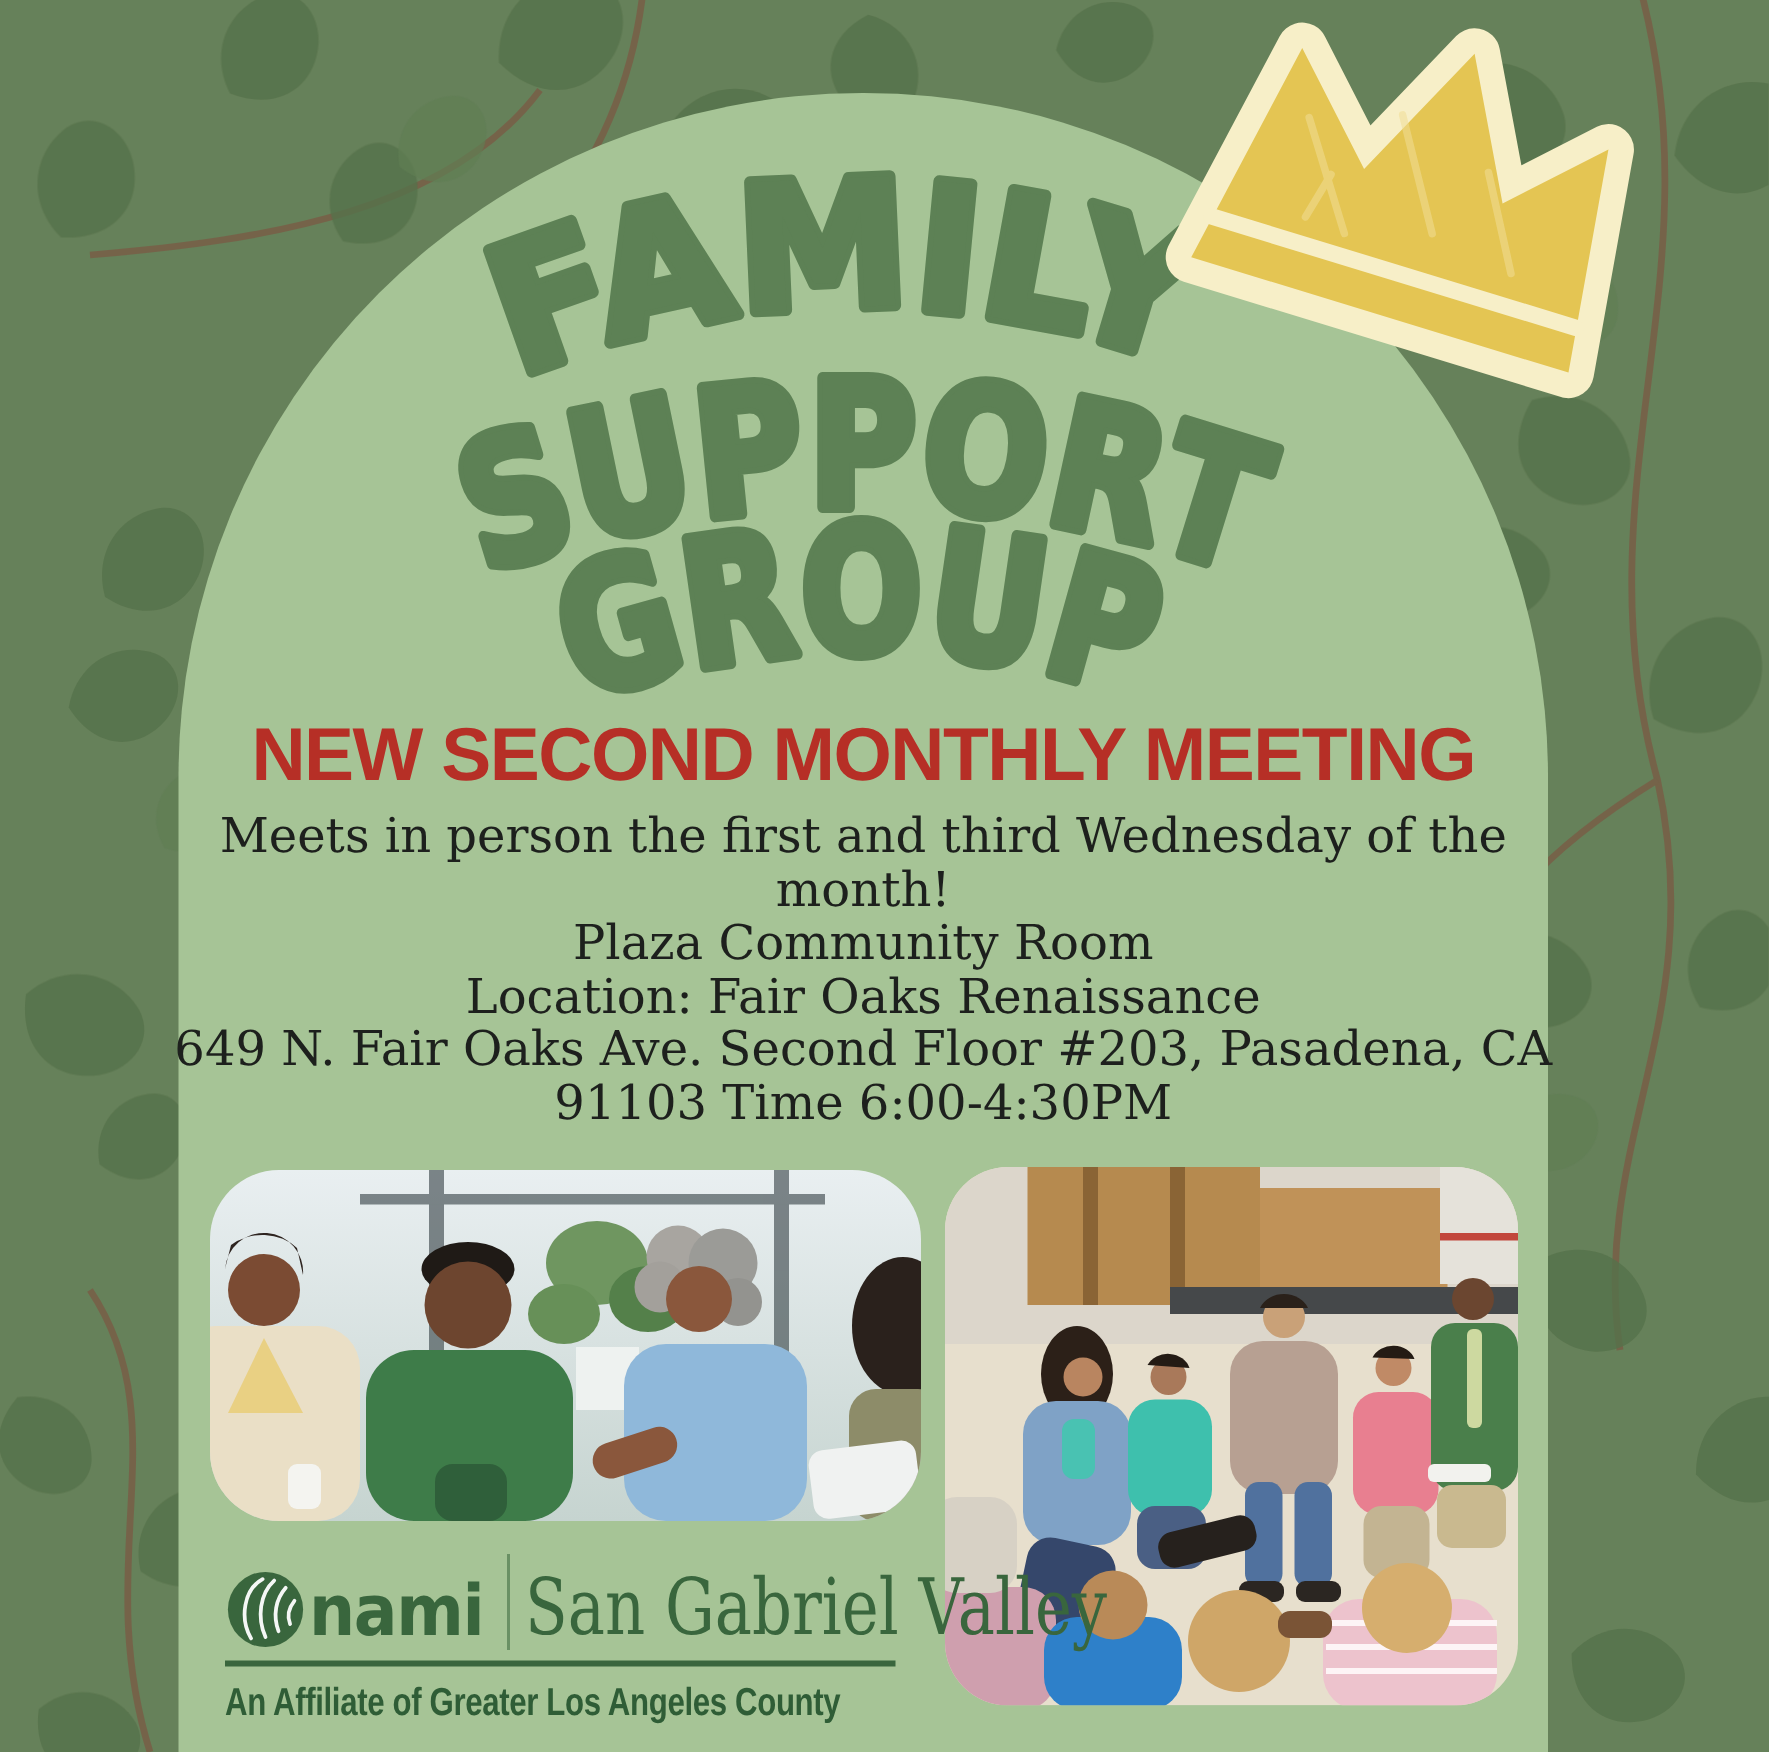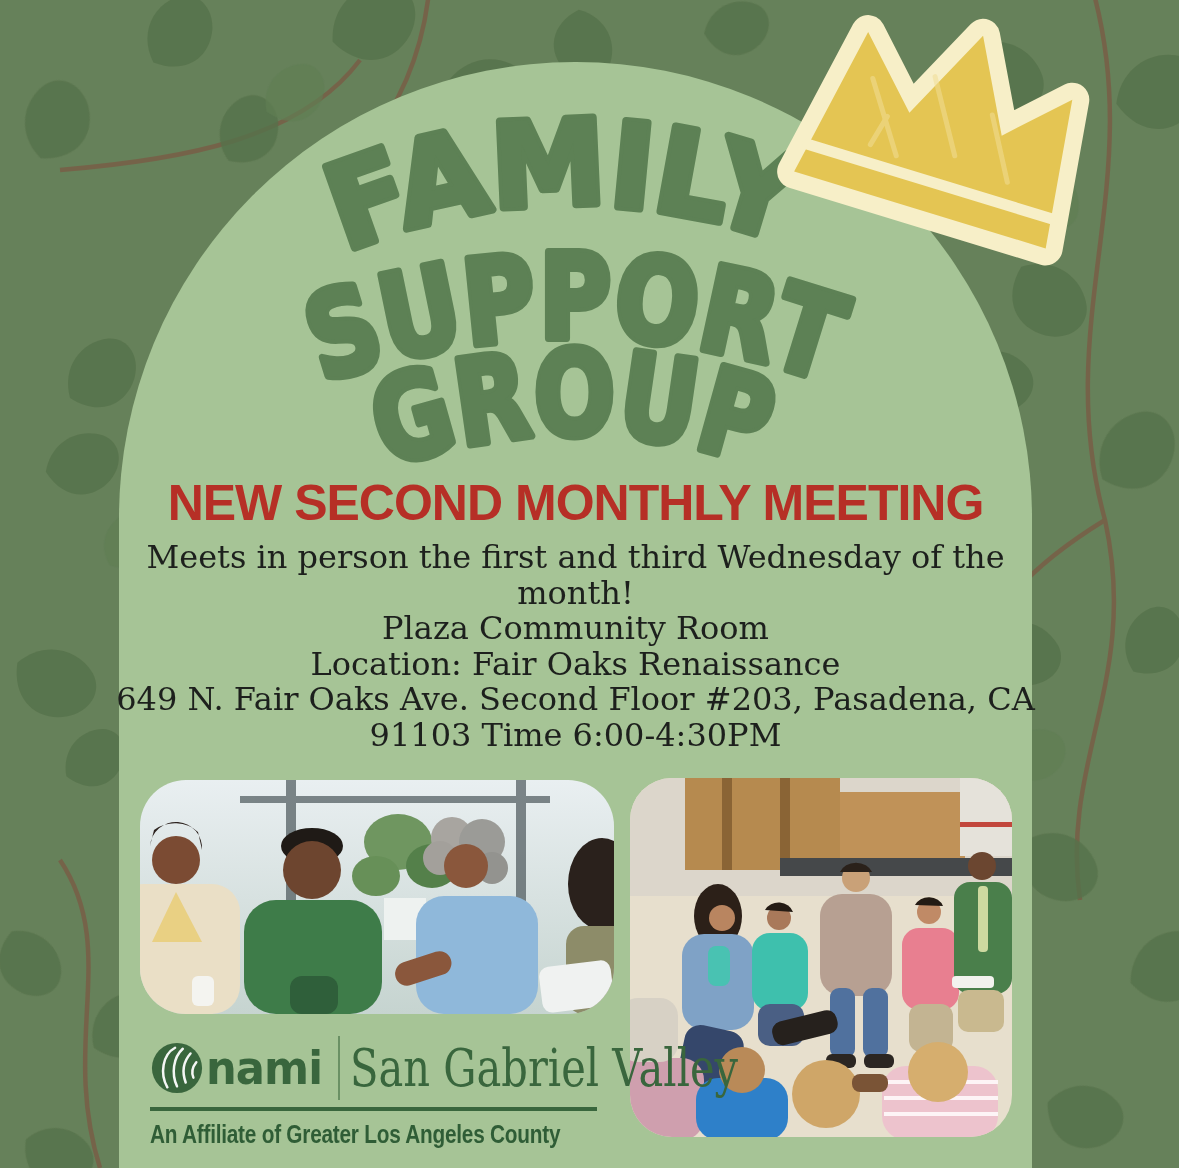--- a/index.html
+++ b/index.html
@@ -30,21 +30,21 @@
         font-family:"DejaVu Serif",serif;color:#1d201d;font-size:32px;line-height:35.5px;}
   .details .line{white-space:nowrap;}
 
   .photo{position:absolute;overflow:hidden;}
   .photo-left{left:21px;top:780px;width:474px;height:234px;border-radius:46px;}
   .photo-right{left:511px;top:778px;width:382px;height:359px;border-radius:42px;}
   .photo svg{display:block;}
 
   
   .footer{position:absolute;left:31px;top:1036px;width:470px;z-index:6;}
-  .logo-row{display:flex;align-items:center;}
+  .logo-row{display:flex;align-items:flex-end;}
   .nami-mark{width:54px;height:54px;flex:0 0 auto;}
   .nami-word{font-family:"DejaVu Sans",sans-serif;font-weight:700;color:#39663d;
         font-size:47px;line-height:50px;letter-spacing:-1px;margin-left:2px;
         transform:scaleX(.92);transform-origin:left;}
   .nami-tagline{font-size:10.5px;color:#39663d;font-weight:700;margin-top:-4px;letter-spacing:.2px;}
   .logo-divider{width:2px;height:64px;background:#39663d;opacity:.55;margin:0 10px 0 6px;flex:0 0 auto;}
   .chapter{font-family:"DejaVu Serif",serif;color:#39663d;font-size:52px;line-height:56px;
         white-space:nowrap;transform:scaleX(.8);transform-origin:left;}
   .logo-rule{width:447px;height:3.5px;background:#39663d;margin-top:7px;}
   .affiliate{margin-top:8px;color:#2f5d36;font-weight:700;font-size:26px;letter-spacing:-.3px;

